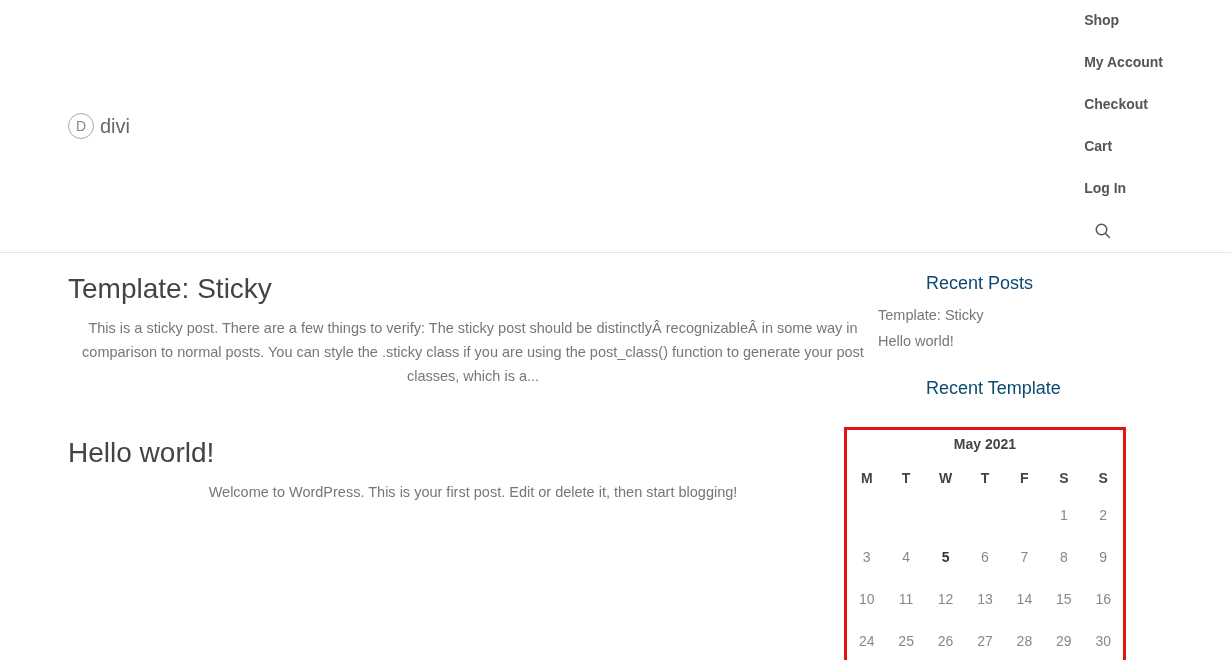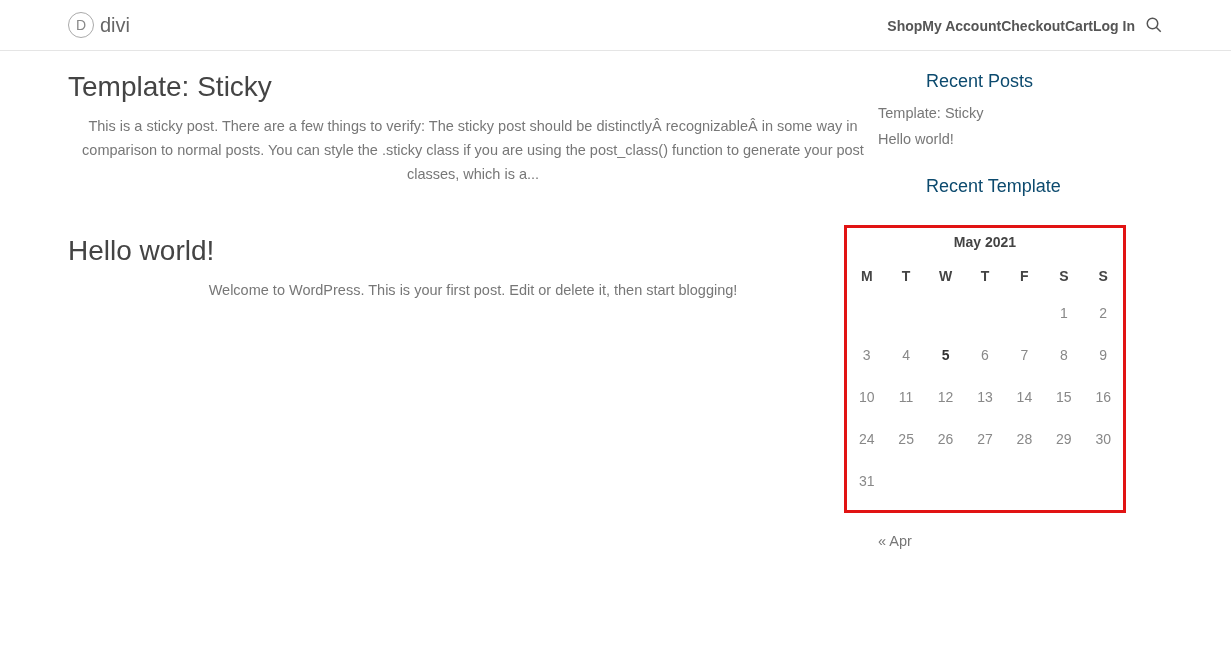--- a/index.html
+++ b/index.html
@@ -33,21 +33,23 @@
       color: #888;
       font-weight: 400;
     }
     .logo-text {
       font-size: 20px;
       color: #666;
       font-weight: 400;
     }
     .nav {
       display: flex;
-      align-items: flex-end;
+      align-items: flex-start;
+      gap: 26px;
+      flex-direction: column;
     }
     .nav a {
       color: #555;
       text-decoration: none;
       font-size: 14px;
       font-weight: 600;
     }
     .search-icon {
       display: inline-flex;
       margin-left: 10px;

